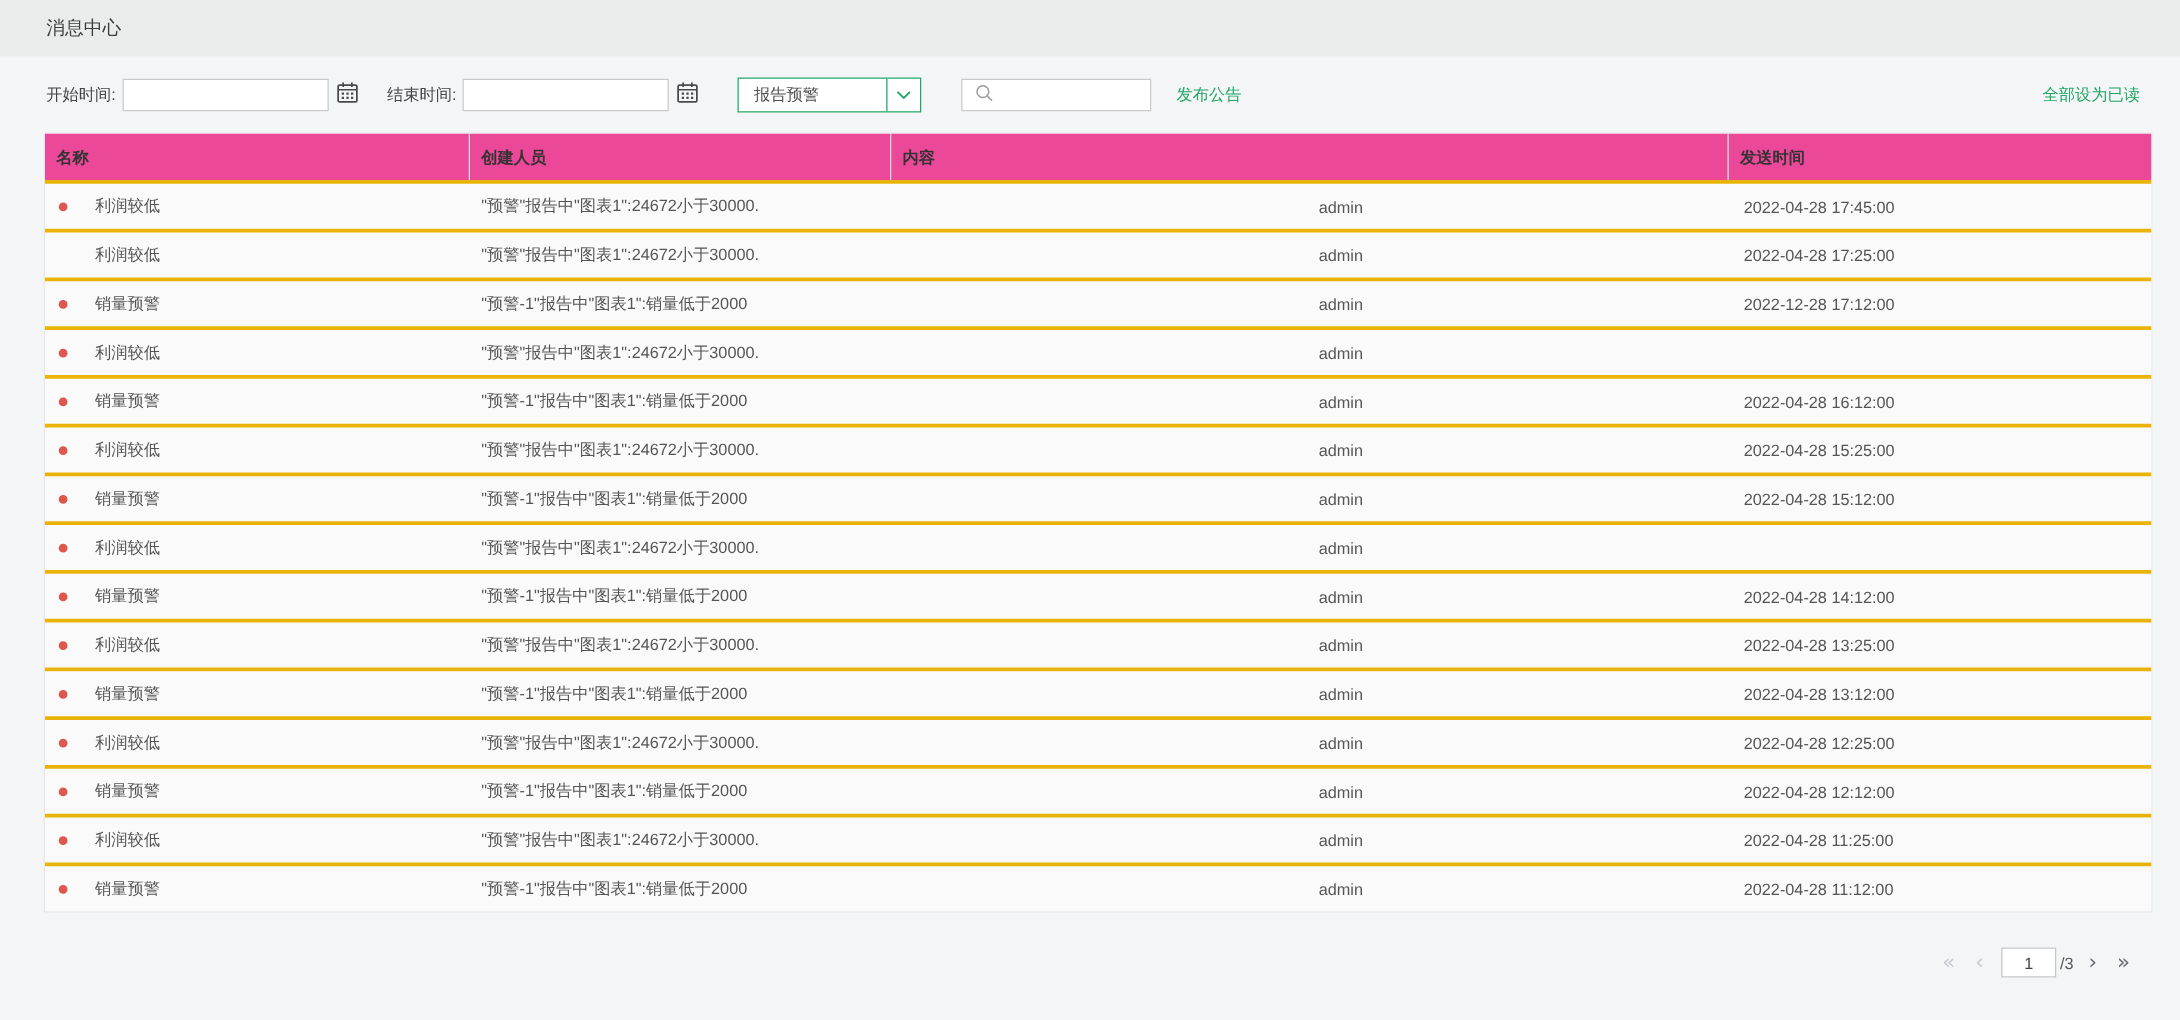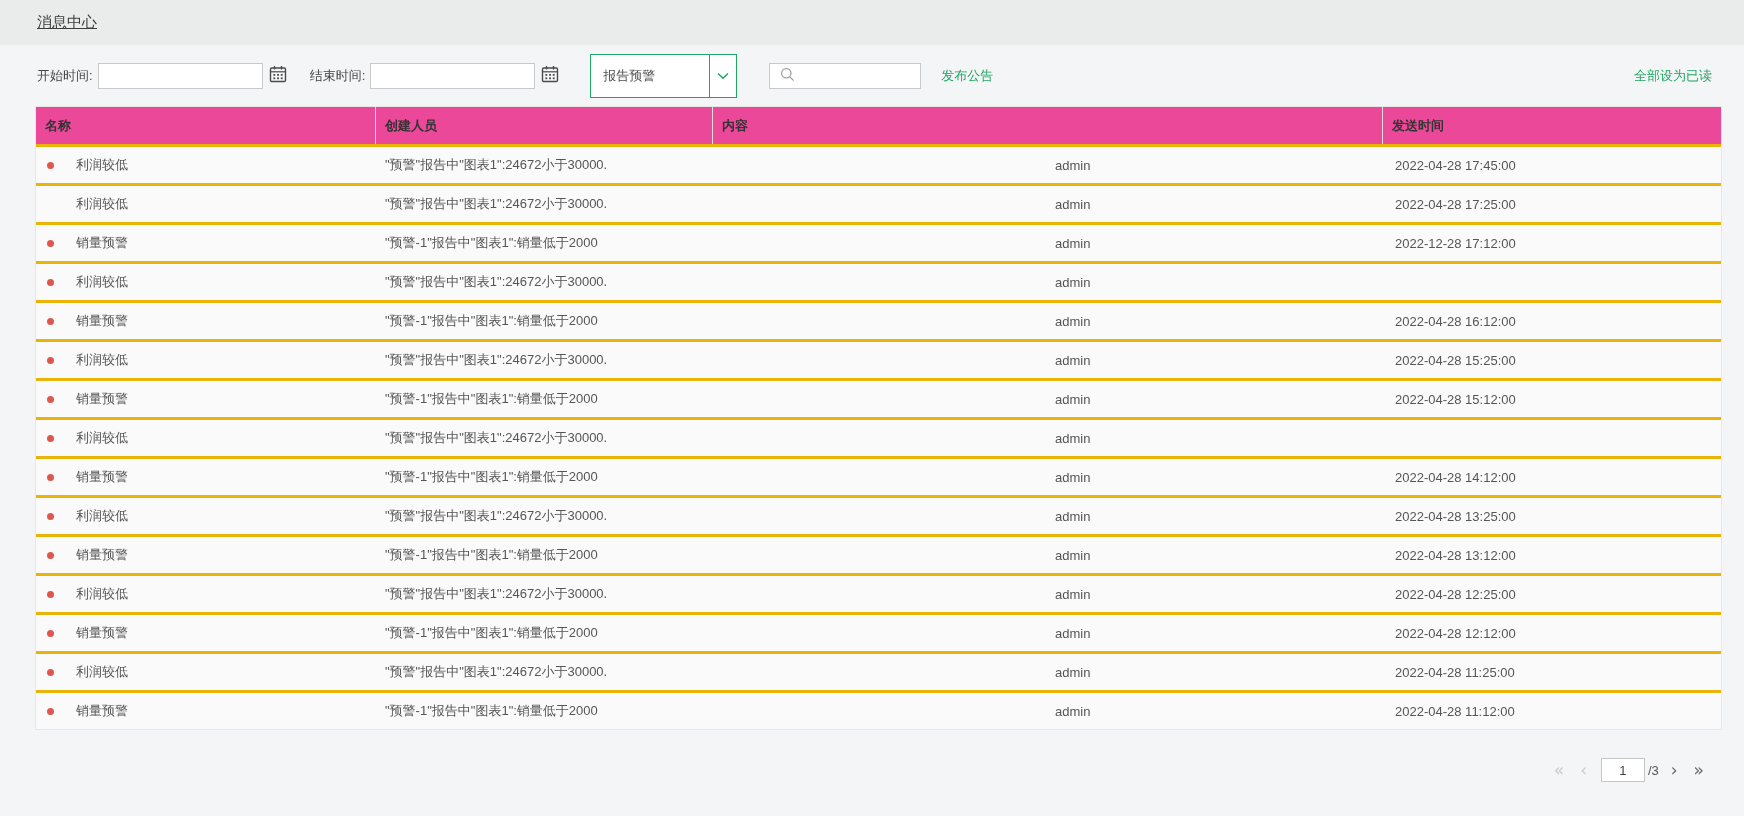--- a/index.html
+++ b/index.html
@@ -11,21 +11,21 @@
     color: #555;
   }
   
   .topbar {
     height: 45px;
     background: #eaebeb;
     display: flex;
     align-items: center;
     padding-left: 37px;
   }
-  .page-title { font-size: 15px; color: #3c3c3c; text-decoration: underline; }
+  .page-title { font-size: 15px; color: #3c3c3c; }
 
   
   .filterbar {
     display: flex;
     align-items: center;
     padding: 17px 32px 0 37px;
     height: 44px;
   }
   .lbl { font-size: 13px; color: #464646; margin-right: 5px; white-space: nowrap; }
   .date-input {
@@ -34,21 +34,21 @@
     padding: 0 6px; font-size: 13px; color: #555; outline: none;
   }
   .cal-btn {
     width: 20px; height: 20px; margin-left: 5px;
     display: flex; align-items: center; justify-content: center;
     cursor: pointer; background: transparent; border: none;
   }
   .gap-lbl { margin-left: 22px; }
   .select {
     margin-left: 30px;
-    width: 147px; height: 44px;
+    width: 147px; height: 28px;
     border: 1px solid #21a665; background: #fff;
     display: flex; align-items: stretch; cursor: pointer;
   }
   .select-value { flex: 1; display: flex; align-items: center; padding-left: 12px; font-size: 13px; color: #4f4f4f; }
   .select-arrow { width: 27px; border-left: 1px solid #21a665; display: flex; align-items: center; justify-content: center; }
   .search-box {
     margin-left: 32px;
     width: 152px; height: 26px;
     border: 1px solid #c9c9c9; background: #fff;
     display: flex; align-items: center; padding-left: 10px;

